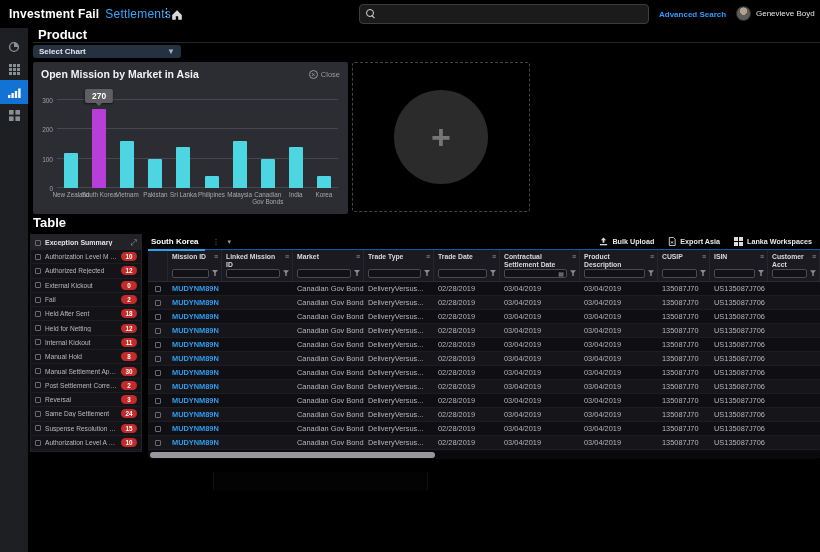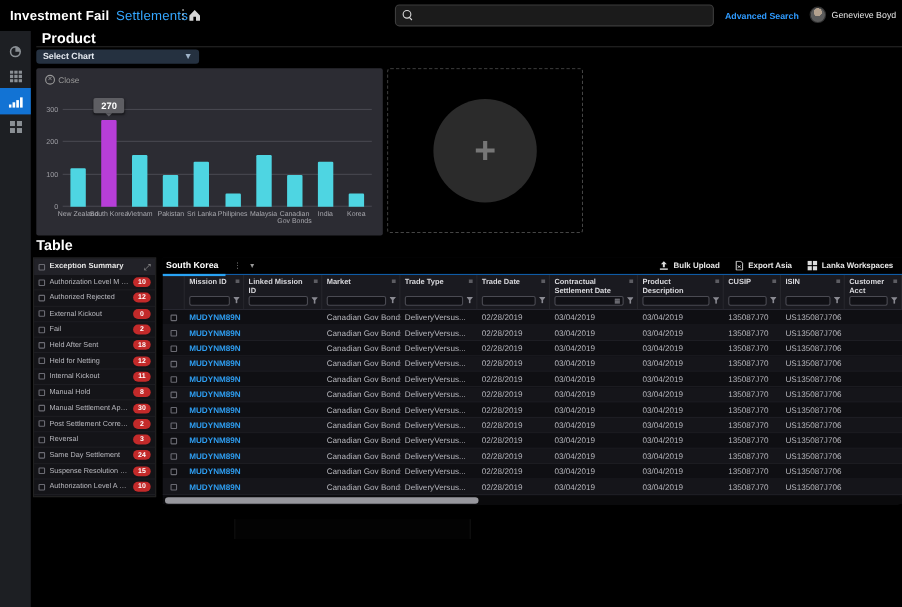--- a/index.html
+++ b/index.html
@@ -175,20 +175,21 @@
   <h2 class="section-title charts-title">Product</h2>
   <div class="charts-divider"></div>
 
   <div class="select-chart">
     <span class="lbl">Select Chart</span>
     <span class="caret">▼</span>
   </div>
 
   <div class="chart-card">
     <div class="chart-head">
+      <span class="chart-title">Open Mission by Market in Asia</span>
       <span class="chart-close">
         <span class="x">×</span>
         <span>Close</span>
       </span>
     </div>
     <div class="plot">
       <div style="position:absolute;inset:0;">
           <div class="gridline" style="bottom: 0%;"></div>
           <div class="ytick" style="bottom: calc(0% - 4px);">0</div>
           <div class="gridline" style="bottom: 33.3333%;"></div>

